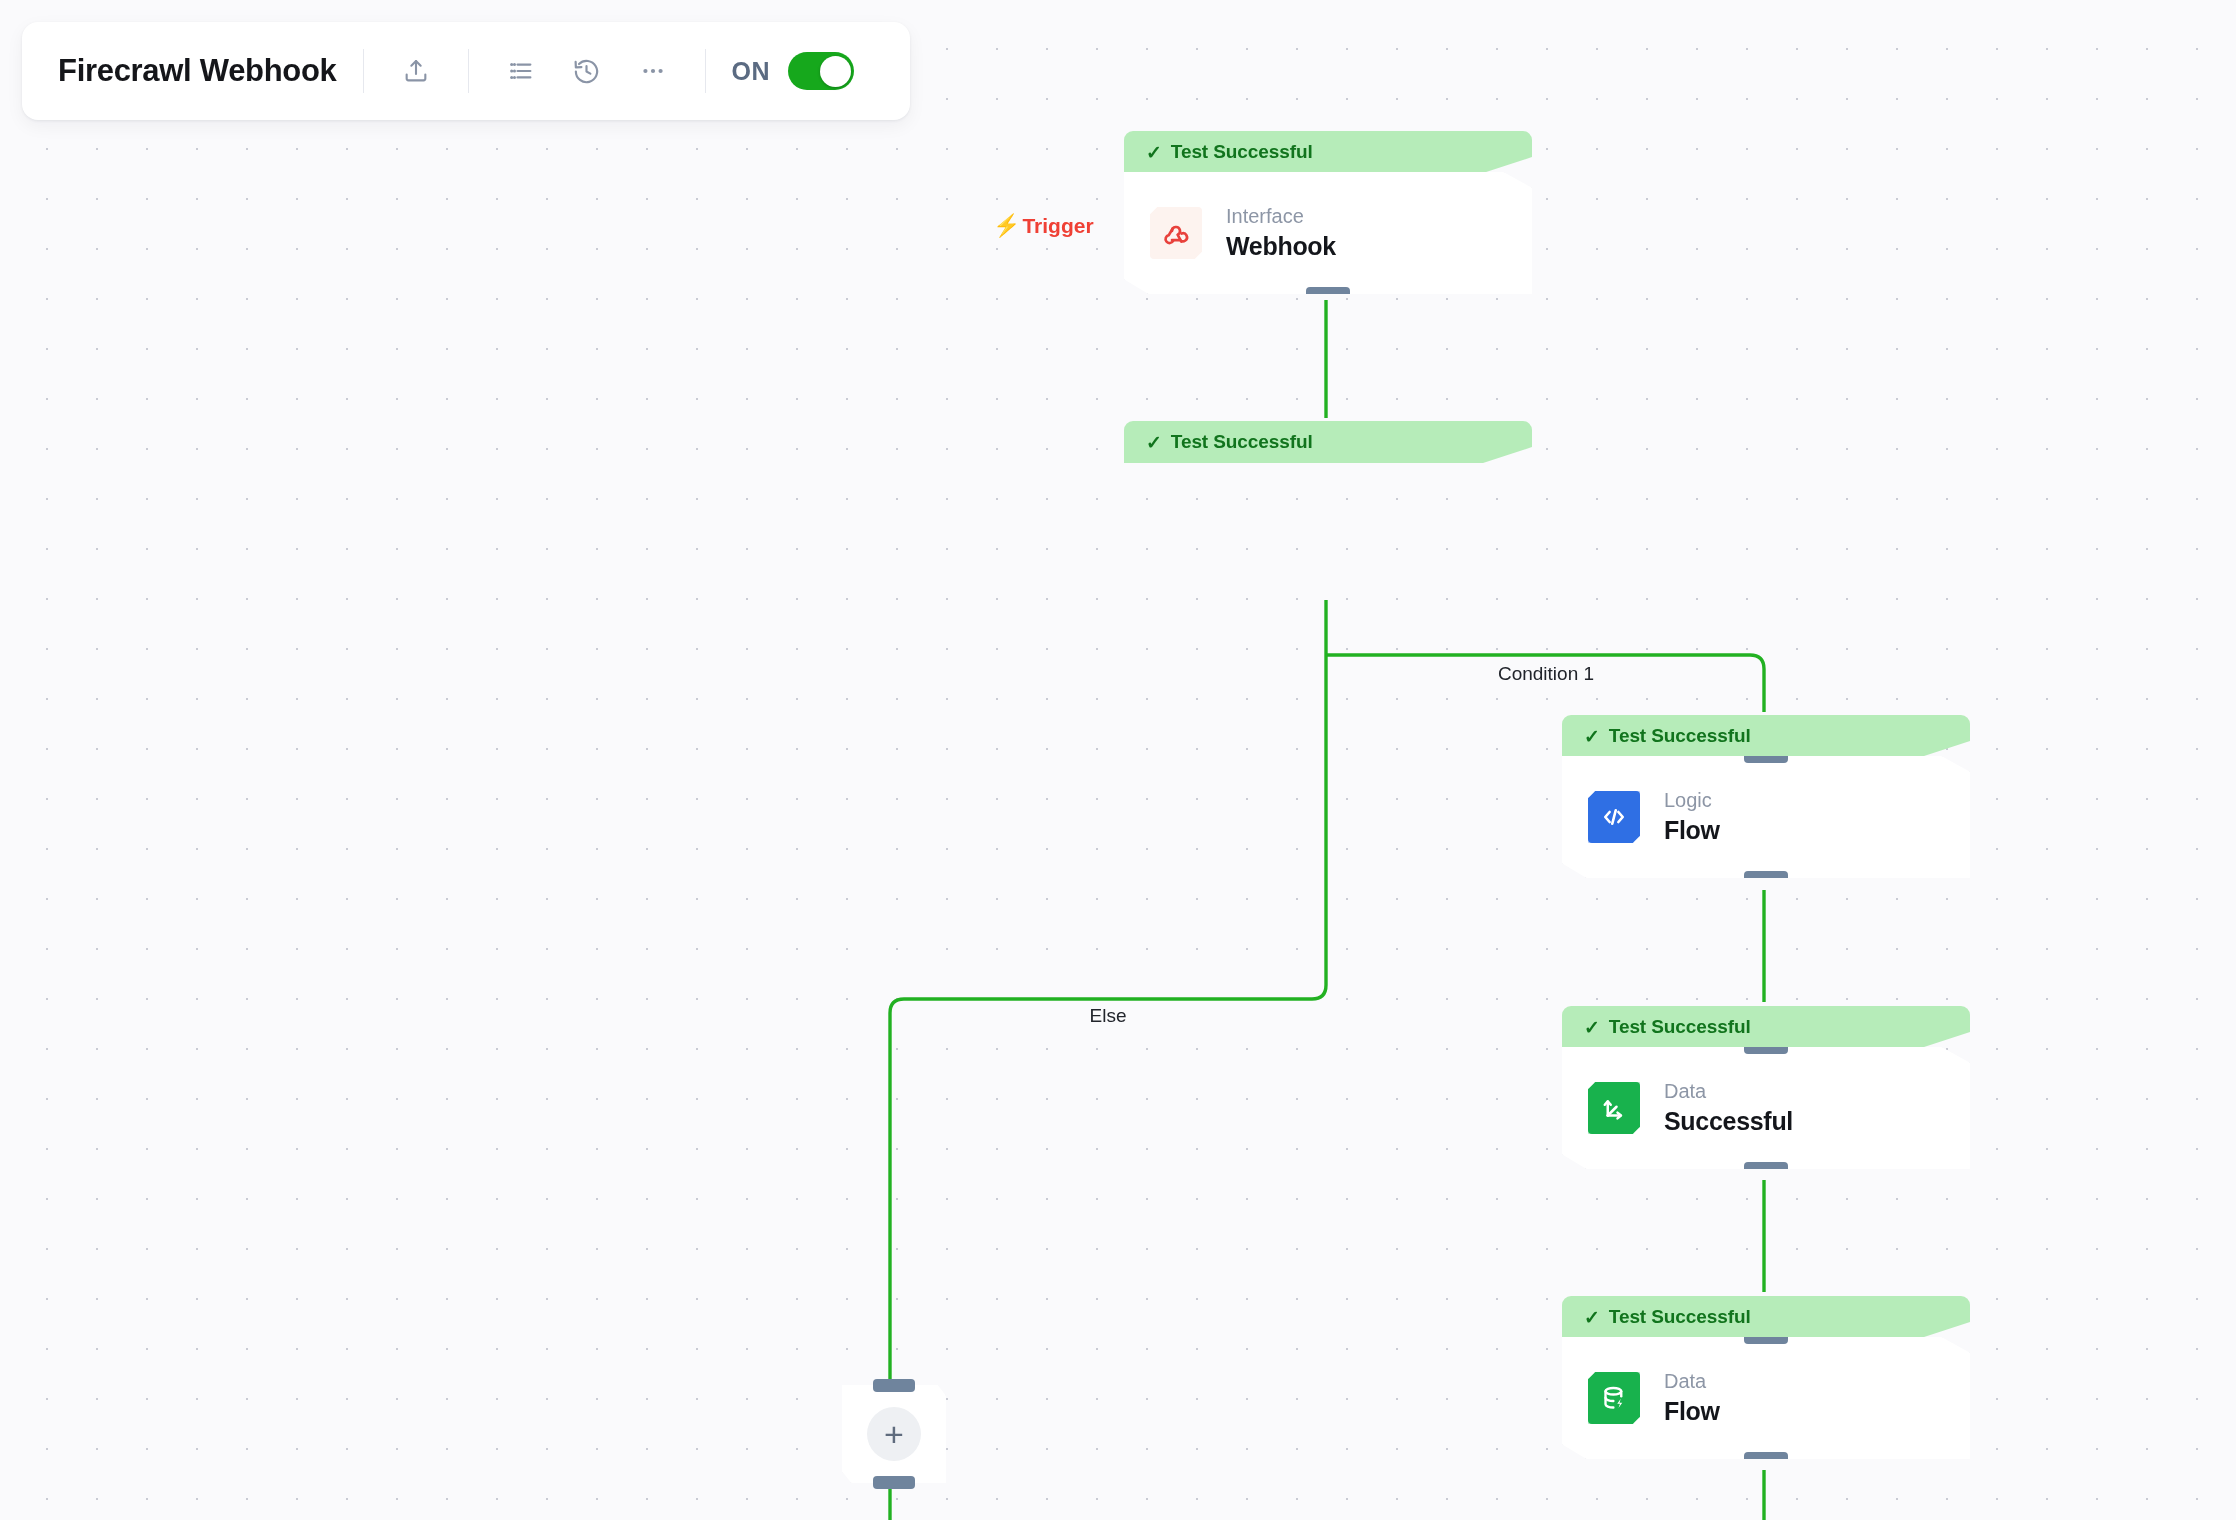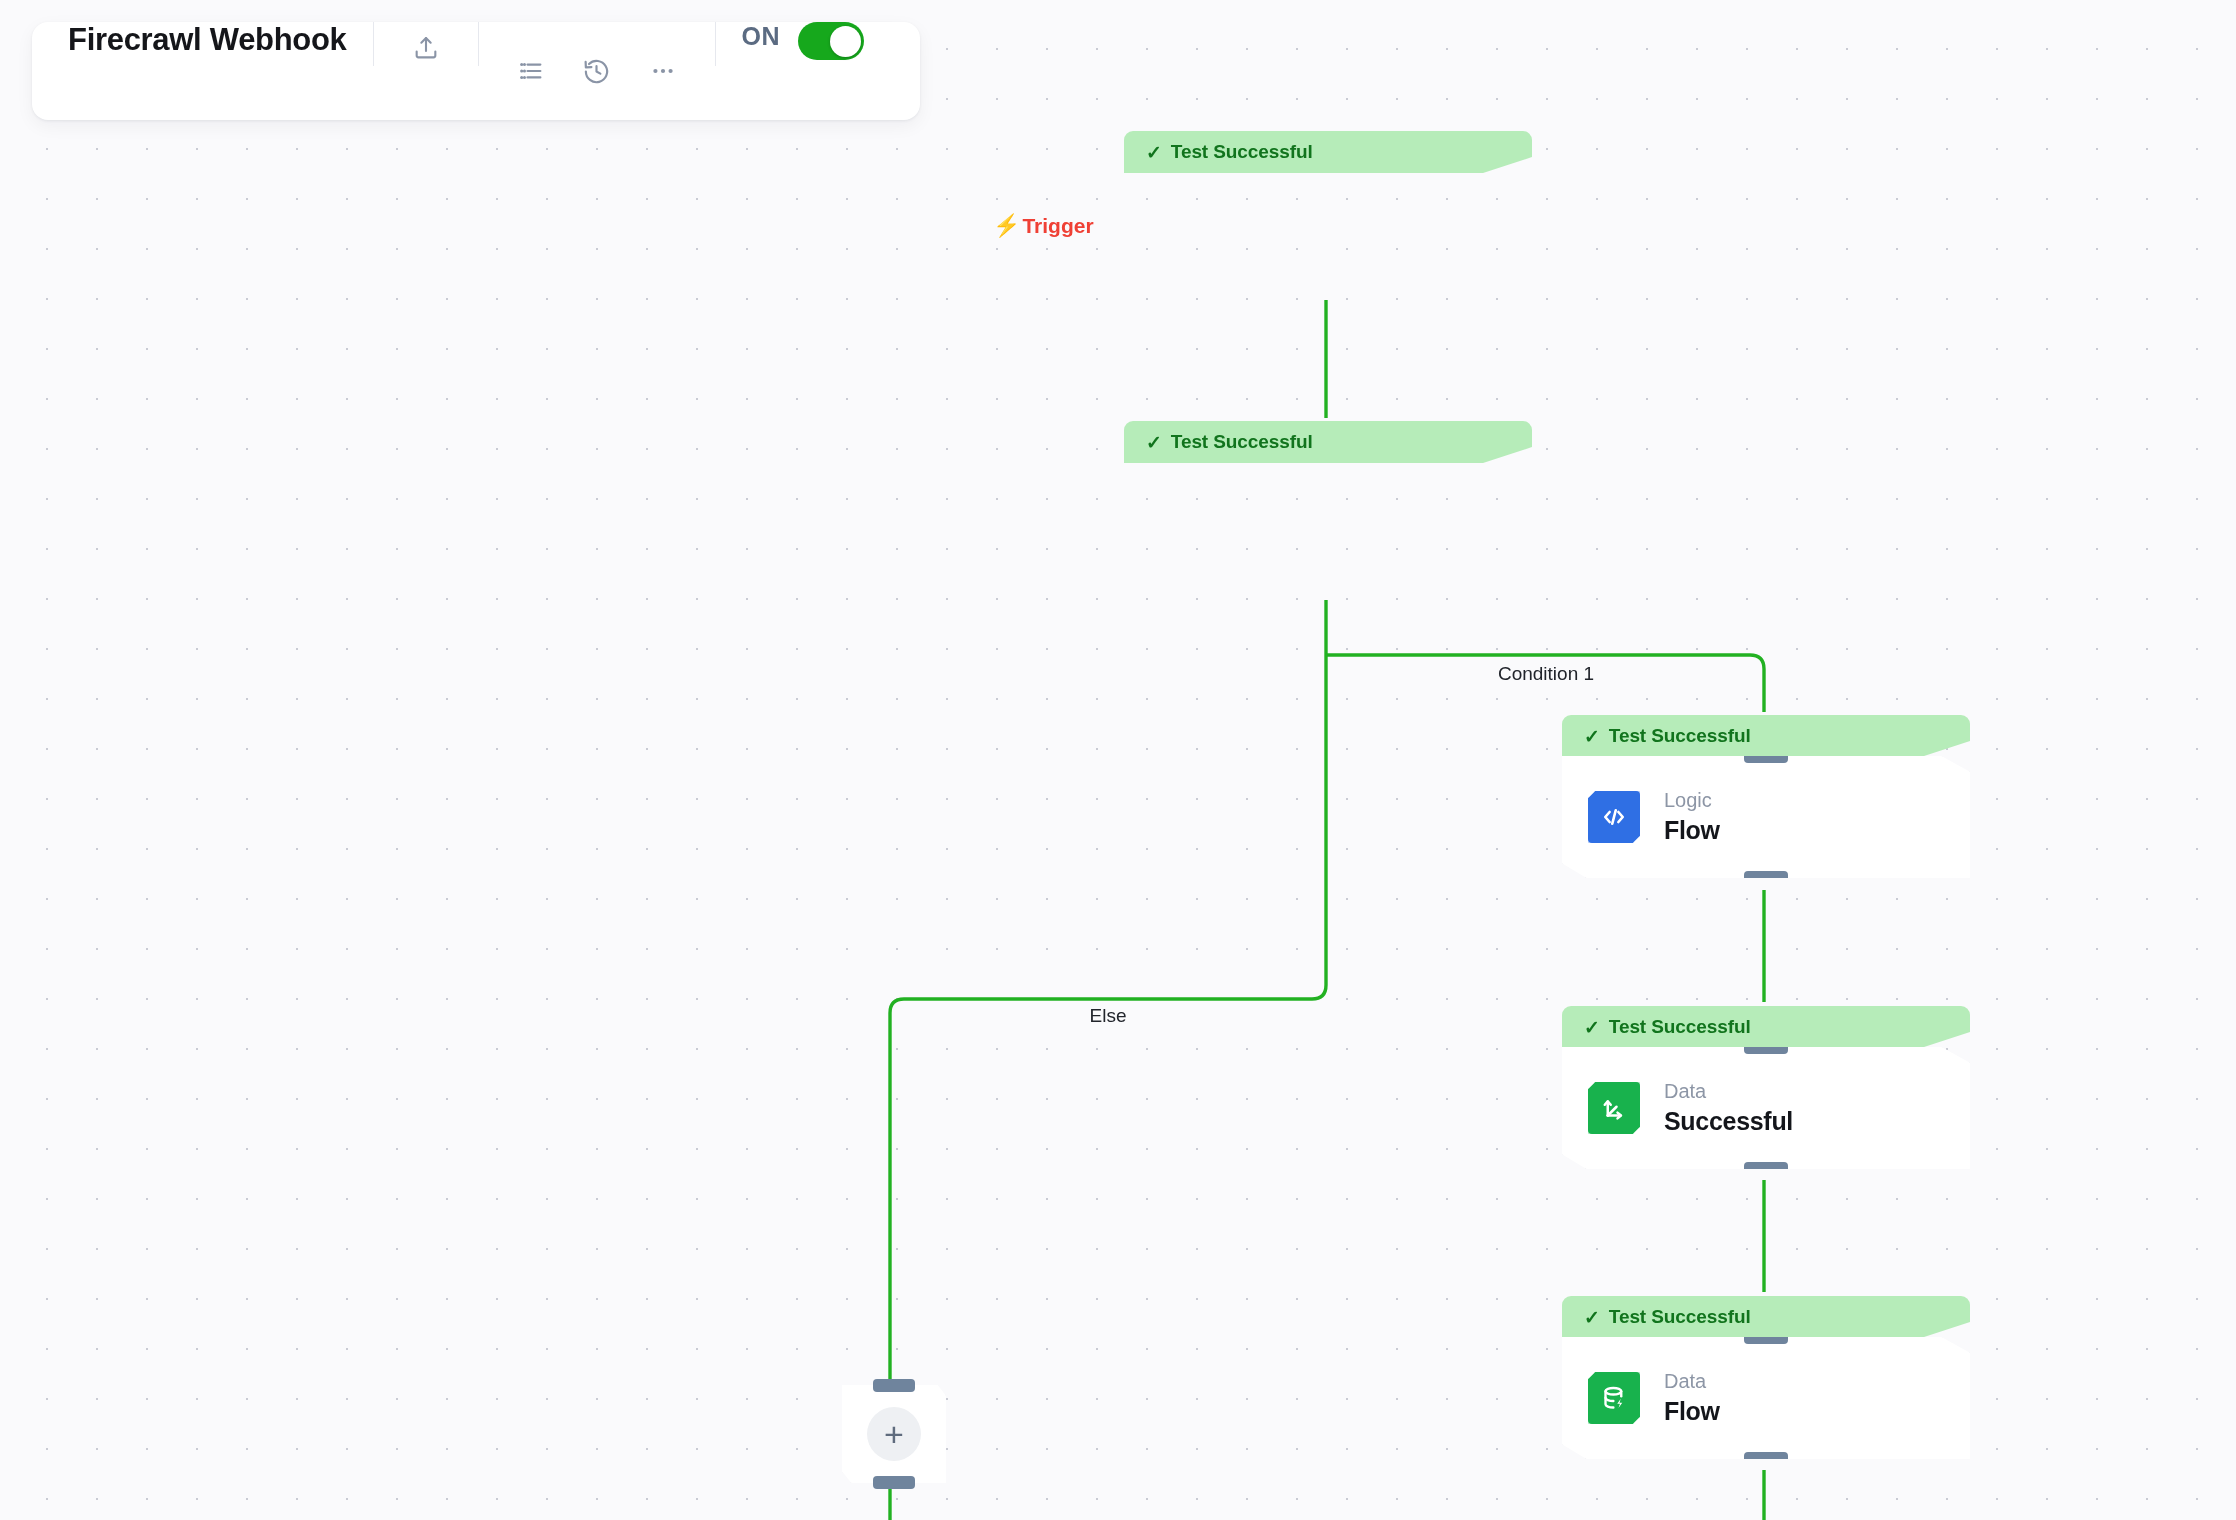--- a/index.html
+++ b/index.html
@@ -19,28 +19,29 @@
     height: 1520px;
     background-color: #fafafc;
     background-image: radial-gradient(circle, #c9cbd4 1.1px, transparent 1.2px);
     background-size: 50px 50px;
     background-position: 22px 24px;
   }
 
   
   #header-card {
     position: absolute;
-    left: 32px;
+    left: 22px;
     top: 22px;
     width: 888px;
     height: 98px;
     background: #ffffff;
     border-radius: 16px;
     box-shadow: 0 1px 3px rgba(16,24,40,.07), 0 6px 18px rgba(16,24,40,.05);
     display: flex;
+    align-items: center;
     padding: 0 28px 0 36px;
     z-index: 30;
   }
 
   #wf-title {
     font-size: 31px;
     font-weight: bold;
     color: #15161a;
     letter-spacing: -.3px;
     white-space: nowrap;
@@ -263,20 +264,34 @@
 
   <div id="trigger-tag">
     <span class="bolt">⚡</span>
     <span>Trigger</span>
   </div>
 
   <div class="node" style="left:1124px; top:131px; width:408px;">
     <div class="node-banner">
       <span class="chk">✓</span>
       <span>Test Successful</span>
+    </div>
+    <div class="node-body">
+      <div class="node-icon icon-webhook">
+        <svg width="32" height="32" viewBox="0 0 24 24" fill="none" stroke="#e8413c" stroke-width="2" stroke-linecap="round" stroke-linejoin="round">
+          <path d="M9 10.5a3 3 0 1 1 4.2 2.75L16 18.5"></path>
+          <path d="M16.2 12.4a3 3 0 1 1-1.1 4.9H9"></path>
+          <path d="M9.9 17.8a3 3 0 1 1-3.3-4.2l2.9-5"></path>
+        </svg>
+      </div>
+      <div class="node-text">
+        <span class="node-cat">Interface</span>
+        <span class="node-title">Webhook</span>
+      </div>
+      <div class="handle bottom"></div>
     </div>
   </div>
 
   <div class="node" style="left:1124px; top:421px; width:408px;">
     <div class="node-banner">
       <span class="chk">✓</span>
       <span>Test Successful</span>
     </div>
   </div>
 

